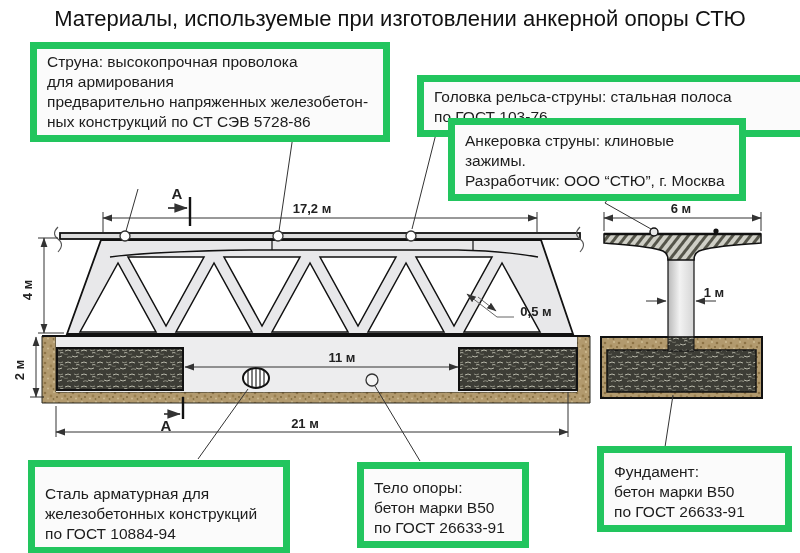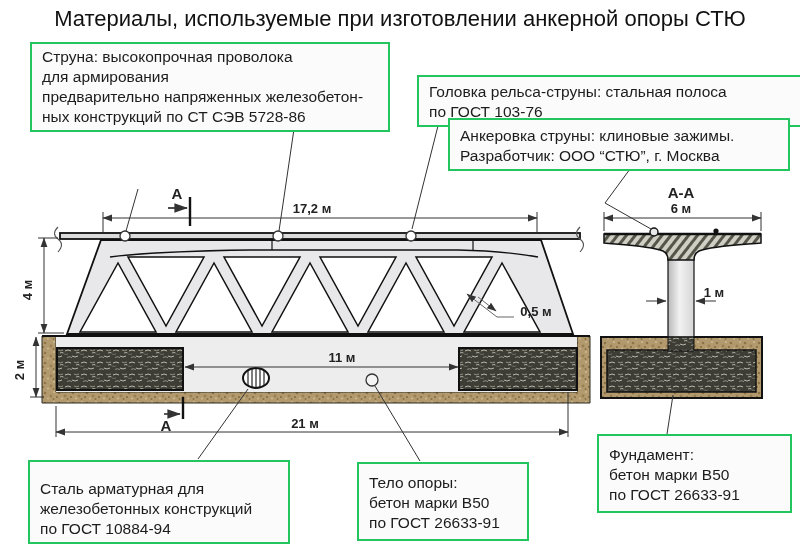--- a/index.html
+++ b/index.html
@@ -1,30 +1,30 @@
 <!DOCTYPE html>
 <html><head>
 <meta charset="utf-8">
 <style>
   html,body{margin:0;padding:0;background:#fff;}
   #stage{position:relative;width:800px;height:553px;background:#ffffff;overflow:hidden;
          font-family:"Liberation Sans",sans-serif;color:#1c1c1c;border-radius:9px;}
   #drawing{position:absolute;left:0;top:0;z-index:1;}
   .title{position:absolute;left:0;right:0;top:6px;text-align:center;font-size:22px;
          letter-spacing:0;color:#111;z-index:2;}
-  .callout{position:absolute;background:#fbfbfb;border:2px solid #22c55e;
+  .callout{position:absolute;background:#fbfbfb;border:7px solid #22c55e;
            font-size:15.5px;line-height:20px;white-space:pre-line;z-index:3;
            padding:3px 10px;box-sizing:border-box;}
   .c1{left:30px;top:42px;width:360px;min-height:86px;}
   .c2{left:30px;top:140px;width:183px;min-height:43px;}
   .c3{left:417px;top:43px;width:435px;min-height:45px;padding-top:5px;margin-top:32px;}
-  .c4{left:448px;top:118px;width:342px;min-height:52px;padding-top:6px;}
+  .c4{left:448px;top:118px;width:298px;min-height:52px;padding-top:6px;}
   .c5{left:28px;top:460px;width:262px;min-height:79px;padding-top:17px;}
   .c6{left:357px;top:462px;width:172px;min-height:79px;padding-top:9px;}
-  .c7{left:597px;top:434px;width:195px;min-height:79px;padding-top:9px;}
+  .c7{left:597px;top:446px;width:195px;min-height:79px;padding-top:9px;}
   .dim{font-family:"Liberation Sans",sans-serif;font-weight:bold;font-size:13px;fill:#222;}
   .sec{font-family:"Liberation Sans",sans-serif;font-weight:bold;font-size:15px;fill:#222;}
 </style>
 </head>
 <body>
 
 <div id="stage">
 
   <div class="title">Материалы, используемые при изготовлении анкерной опоры СТЮ</div>
 

